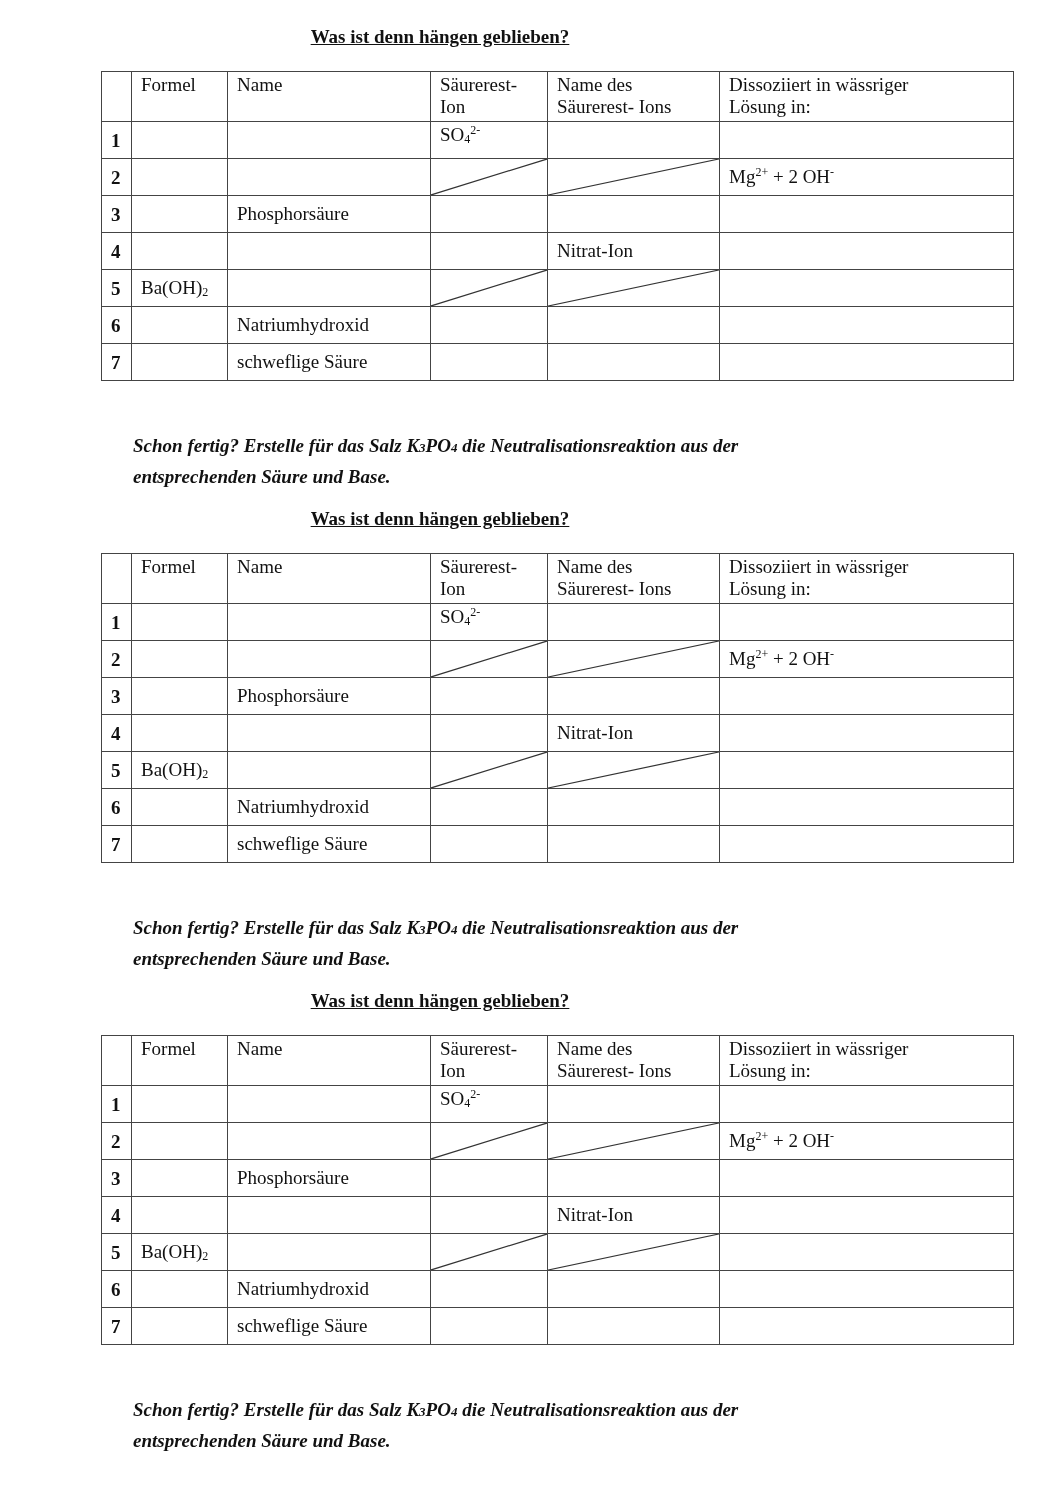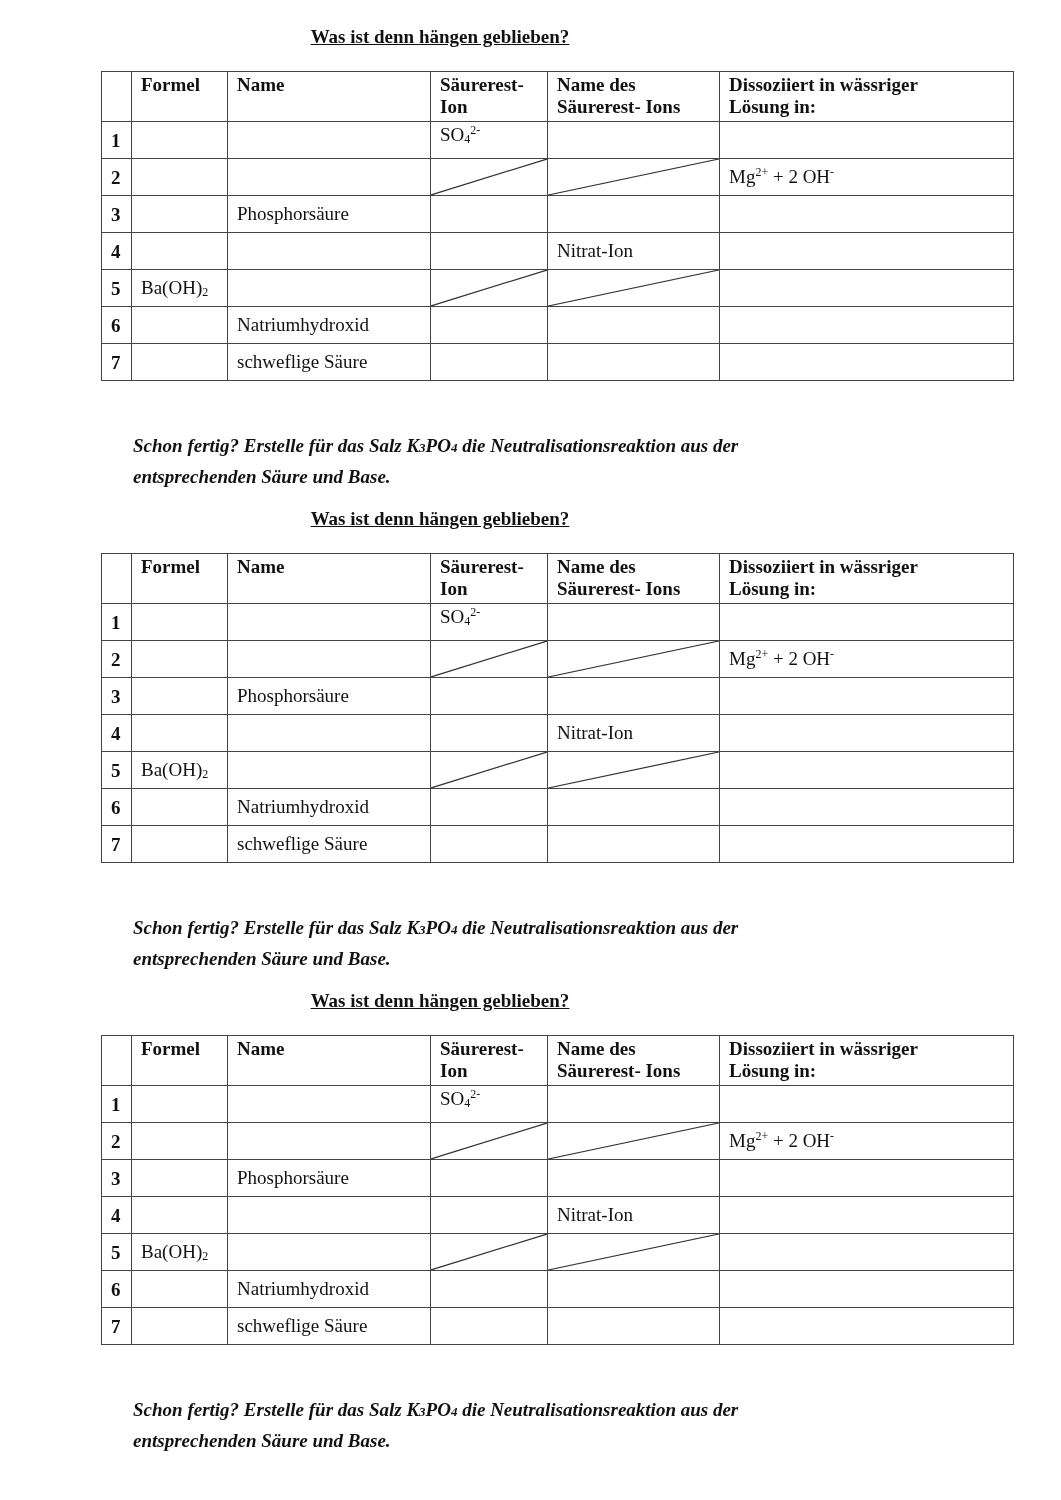--- a/index.html
+++ b/index.html
@@ -5,21 +5,21 @@
   html, body { margin: 0; padding: 0; background: #ffffff; }
   body { width: 1061px; height: 1500px; position: relative; overflow: hidden;
          font-family: "Liberation Serif", "DejaVu Serif", serif; color: #111; }
   .section { position: absolute; left: 0; width: 1061px; height: 482px; }
   .title { position: absolute; top: 26px; left: 0; width: 880px; text-align: center;
            font-weight: bold; font-size: 19px; text-decoration: underline; }
   .worksheet { position: absolute; left: 101px; top: 71px; border-collapse: collapse;
                table-layout: fixed; font-size: 19px; }
   .worksheet td { border: 1px solid #444; padding: 0 0 0 9px; vertical-align: top;
                   position: relative; line-height: 22px; height: 37px; box-sizing: border-box; }
-  .worksheet tr.head td { height: 50px; font-weight: bold; padding-top: 2px; }
+  .worksheet tr.head td { height: 50px; font-weight: normal; padding-top: 2px; }
   .worksheet td.num { font-weight: bold; padding-left: 9px; padding-top: 8px; }
   .worksheet td.cell { padding-top: 7px; }
   .worksheet td.cell.first-row { padding-top: 2px; margin-left: 48px; }
   sup { font-size: 12px; vertical-align: 7px; line-height: 0; }
   sub { font-size: 12px; vertical-align: -2px; line-height: 0; }
   .diag { position: absolute; left: 0; top: 0; width: 100%; height: 100%; pointer-events: none; }
   .task { position: absolute; left: 133px; top: 431px; width: 800px; font-weight: bold;
           font-size: 19px; line-height: 29px; font-style: italic; }
   .task-small { font-size: 13px; }
 </style>

